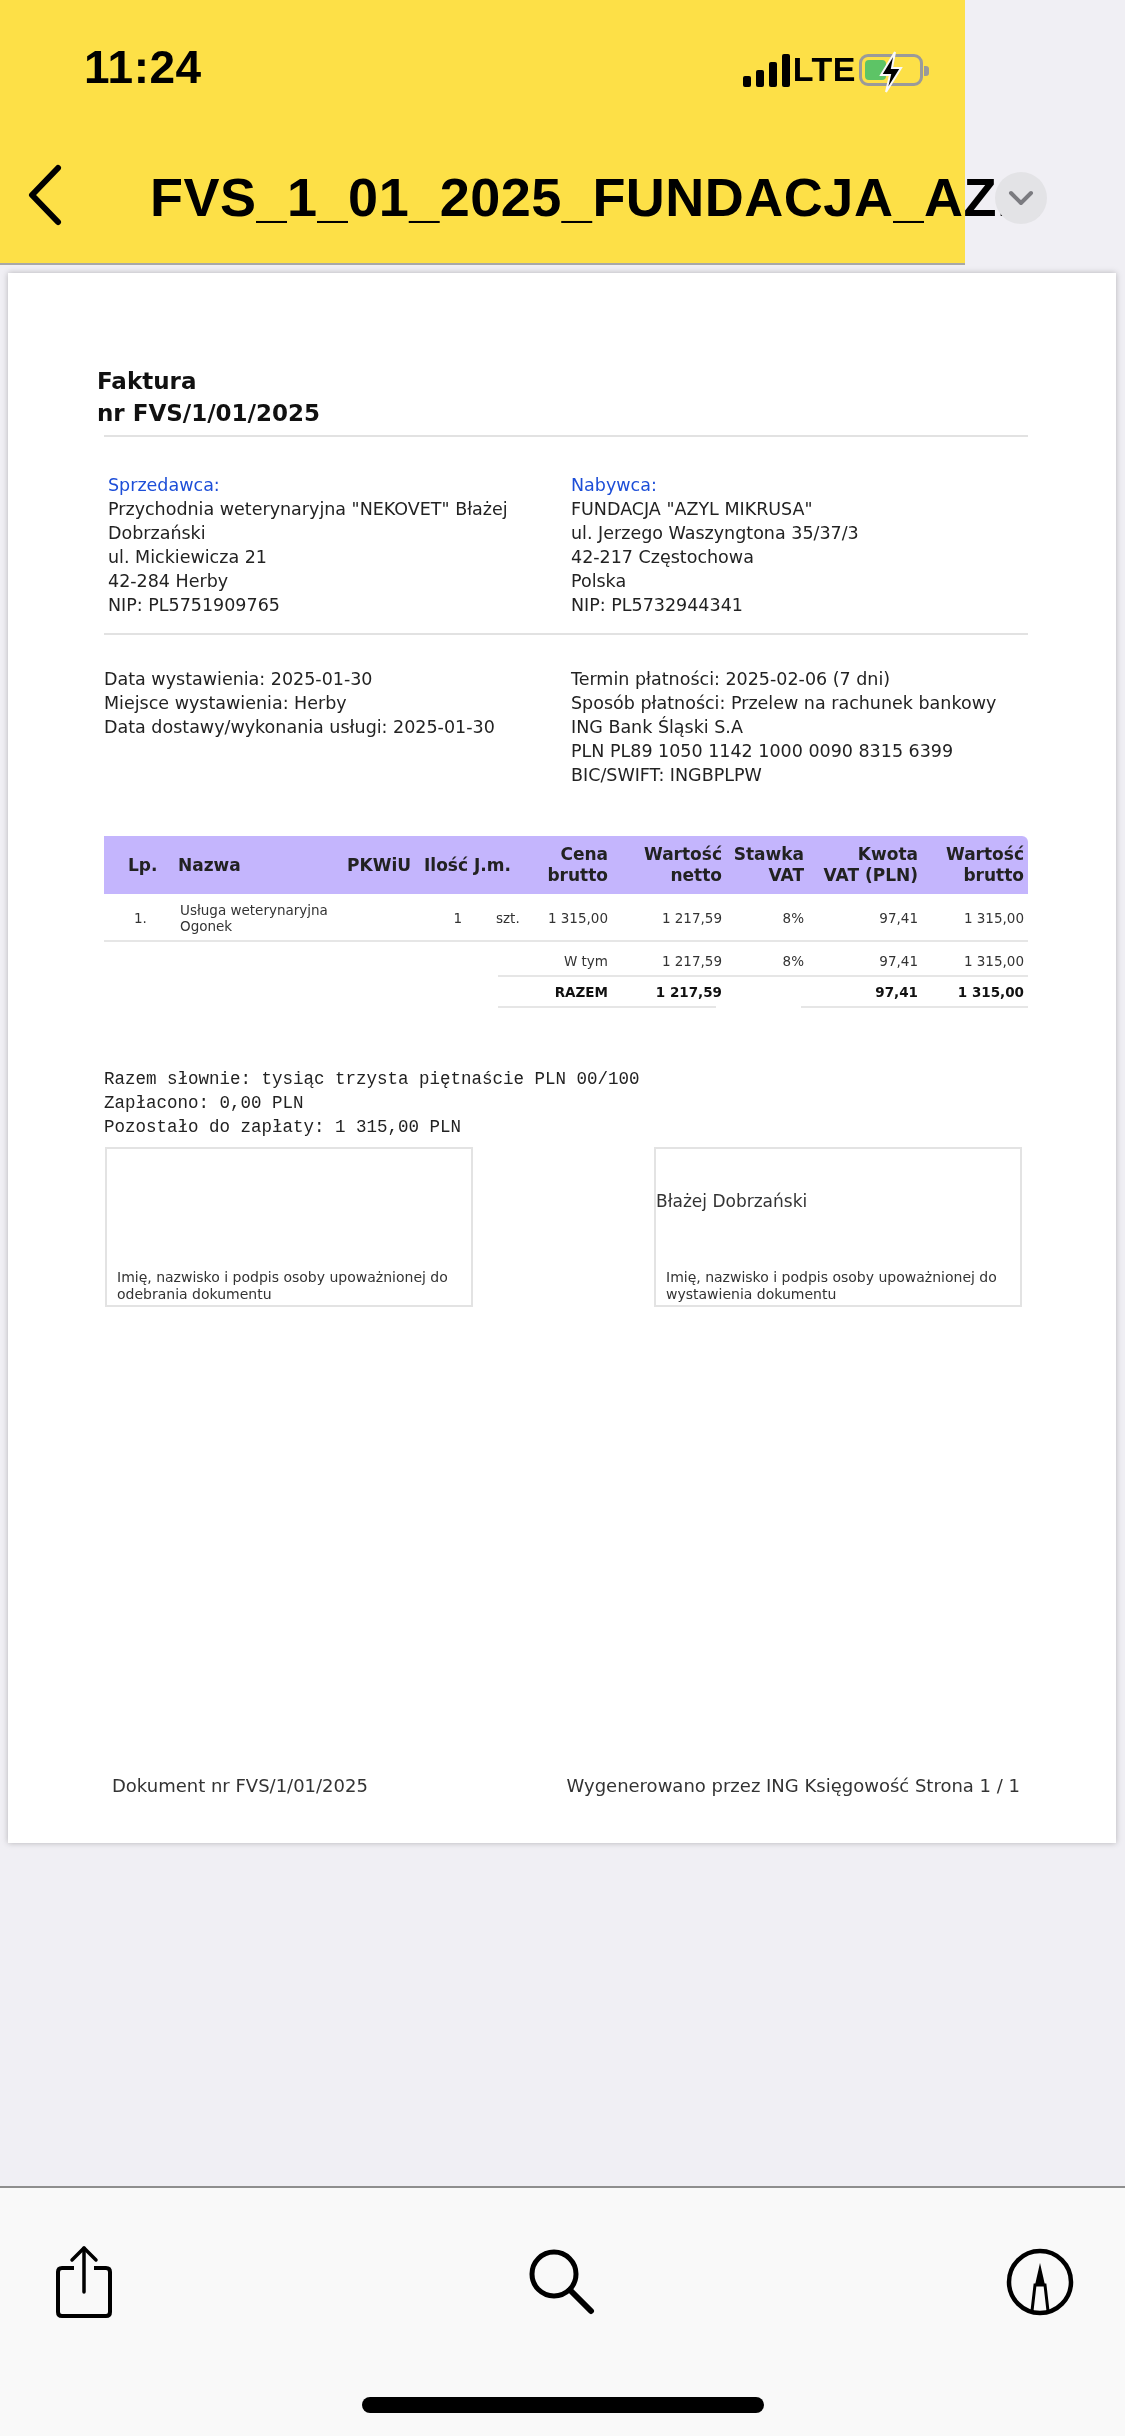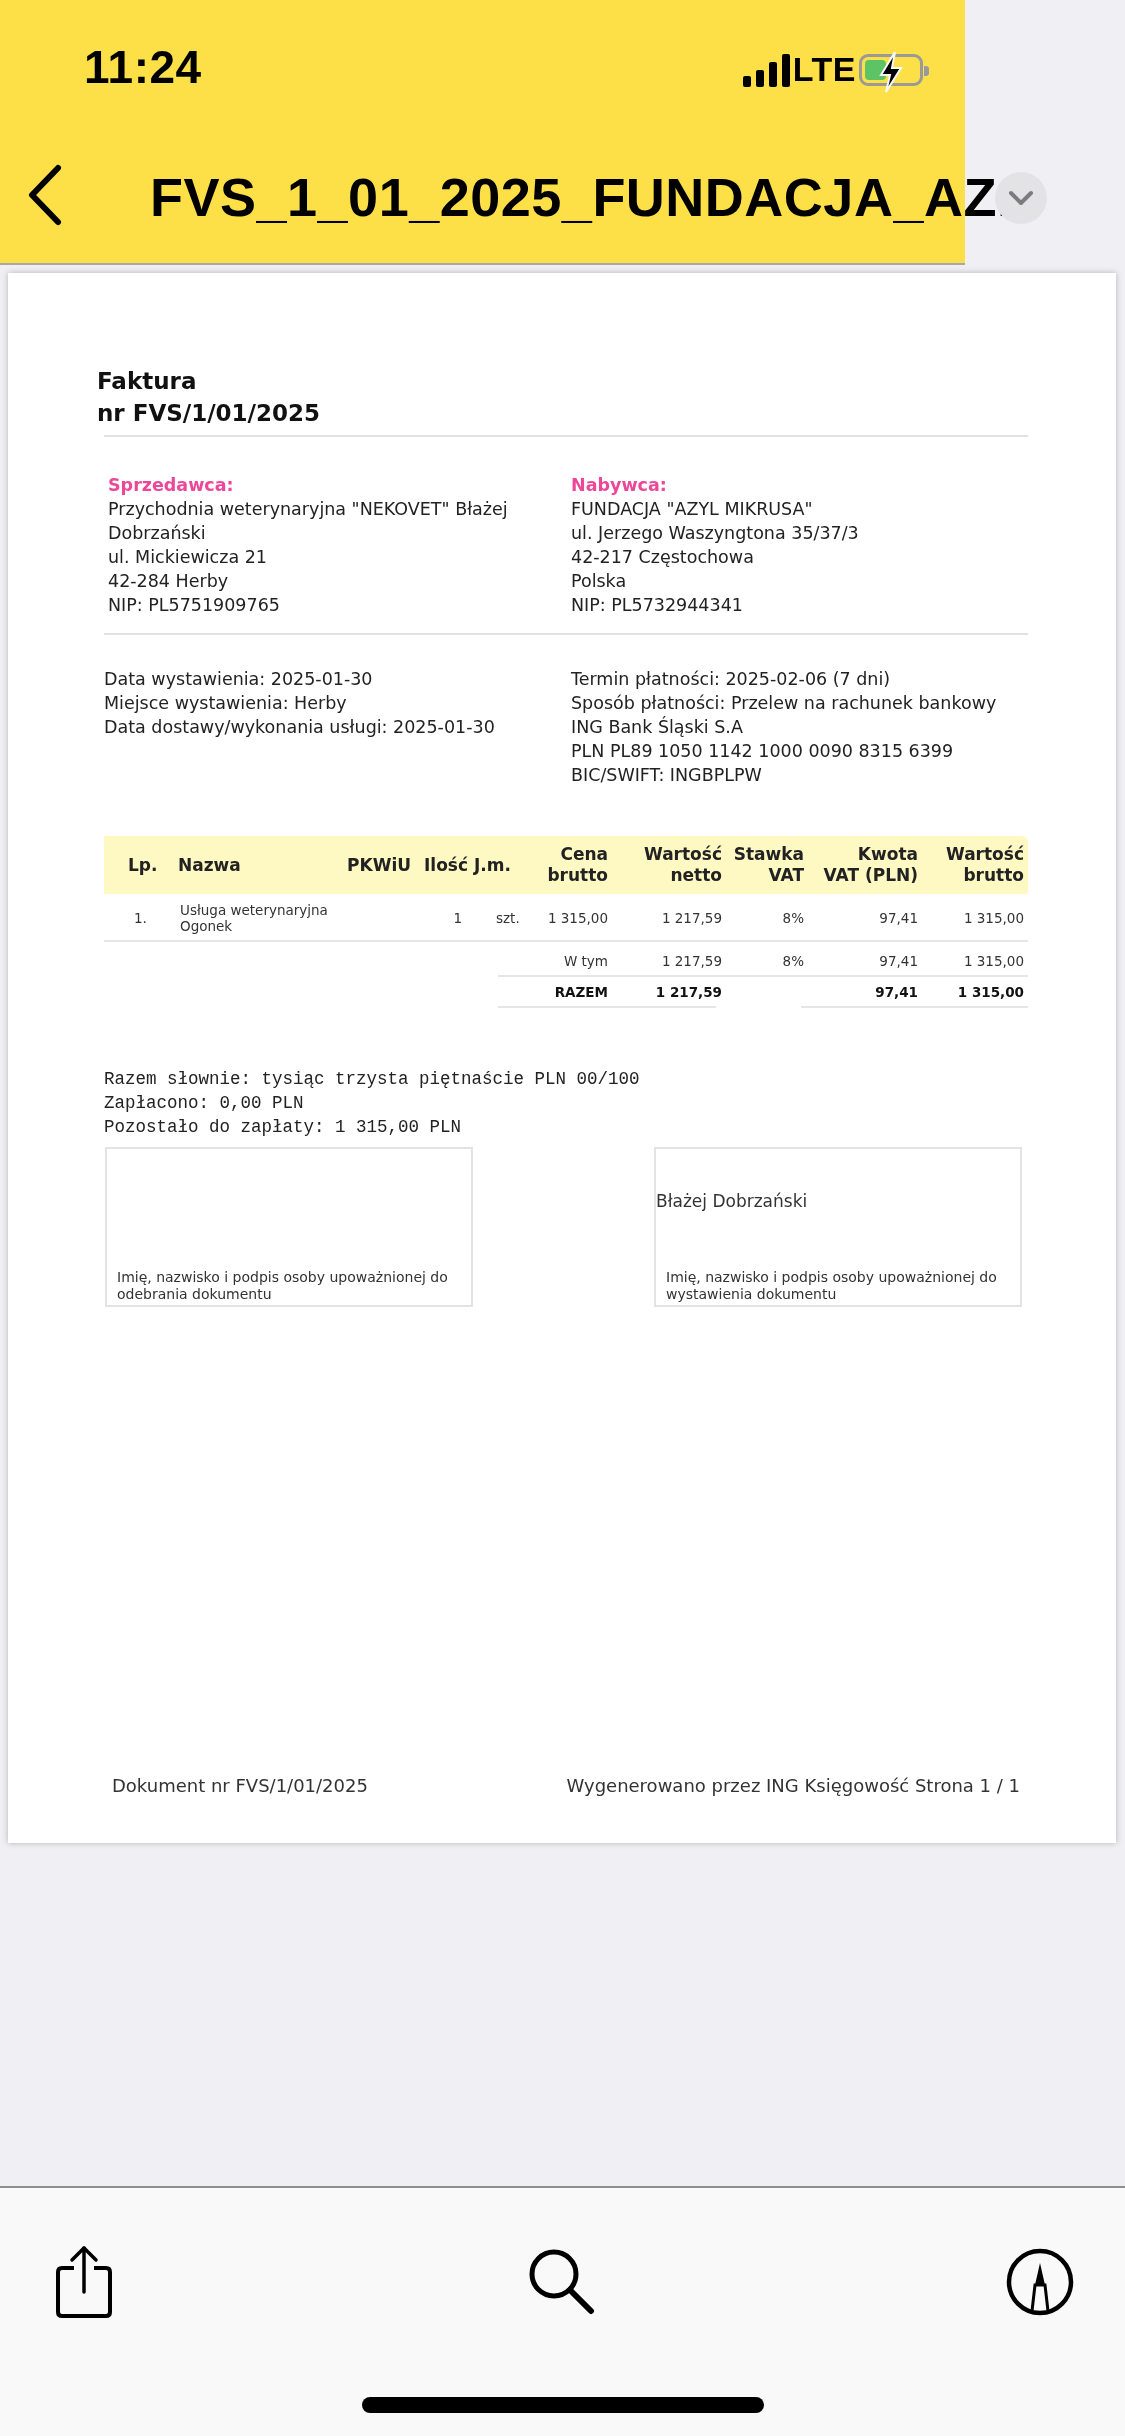--- a/index.html
+++ b/index.html
@@ -21,25 +21,25 @@
   .back-btn { position: absolute; left: 22px; top: 162px; width: 44px; height: 66px; }
   .doc-title { position: absolute; left: 150px; top: 166px; font-size: 54px; font-weight: 700; white-space: nowrap; letter-spacing: 0.5px; }
   .menu-btn { position: absolute; left: 995px; top: 172px; width: 52px; height: 52px; border-radius: 50%; background: #e3e3e6; display: flex; align-items: center; justify-content: center; }
 
   
   .pdf-page { position: absolute; left: 8px; top: 273px; width: 1108px; height: 1570px; background: #fff; box-shadow: 0 0 6px rgba(0,0,0,0.25); }
   .doc { position: absolute; left: 0; top: 0; width: 100%; height: 100%; font-family: "DejaVu Sans", sans-serif; color: #222; }
   .inv-title { position: absolute; left: 89px; top: 92px; font-size: 23px; font-weight: 700; line-height: 32px; color: #111; }
   .hr { position: absolute; left: 96px; width: 924px; height: 2px; background: #e2e2e2; }
   .block { position: absolute; font-size: 17.5px; line-height: 24px; color: #222; }
-  .block b { font-weight: 700; color: #ec4899; }
+  .block b { font-weight: 400; color: #1d4ed8; }
 
   
   .tbl { position: absolute; left: 96px; top: 563px; width: 924px; font-size: 17px; }
-  .thead { position: relative; height: 58px; background: #fef9c3; border-radius: 0 6px 0 0; font-weight: 700; color: #222; }
+  .thead { position: relative; height: 58px; background: #c4b5fd; border-radius: 0 6px 0 0; font-weight: 700; color: #222; }
   .th { position: absolute; top: 0; height: 58px; display: flex; align-items: center; line-height: 21px; }
   .th.r { justify-content: flex-end; text-align: right; }
   .row { position: relative; height: 48px; border-bottom: 2px solid #e6e6e6; font-size: 13.5px; color: #333; }
   .td { position: absolute; top: 0; height: 48px; display: flex; align-items: center; line-height: 16px; }
   .td.r { justify-content: flex-end; text-align: right; }
   .sum { position: relative; height: 31px; font-size: 13.5px; color: #333; }
   .sum .td { height: 31px; }
   .sum.bold { font-weight: 700; color: #111; }
   .line { position: absolute; height: 2px; background: #e6e6e6; }
 

